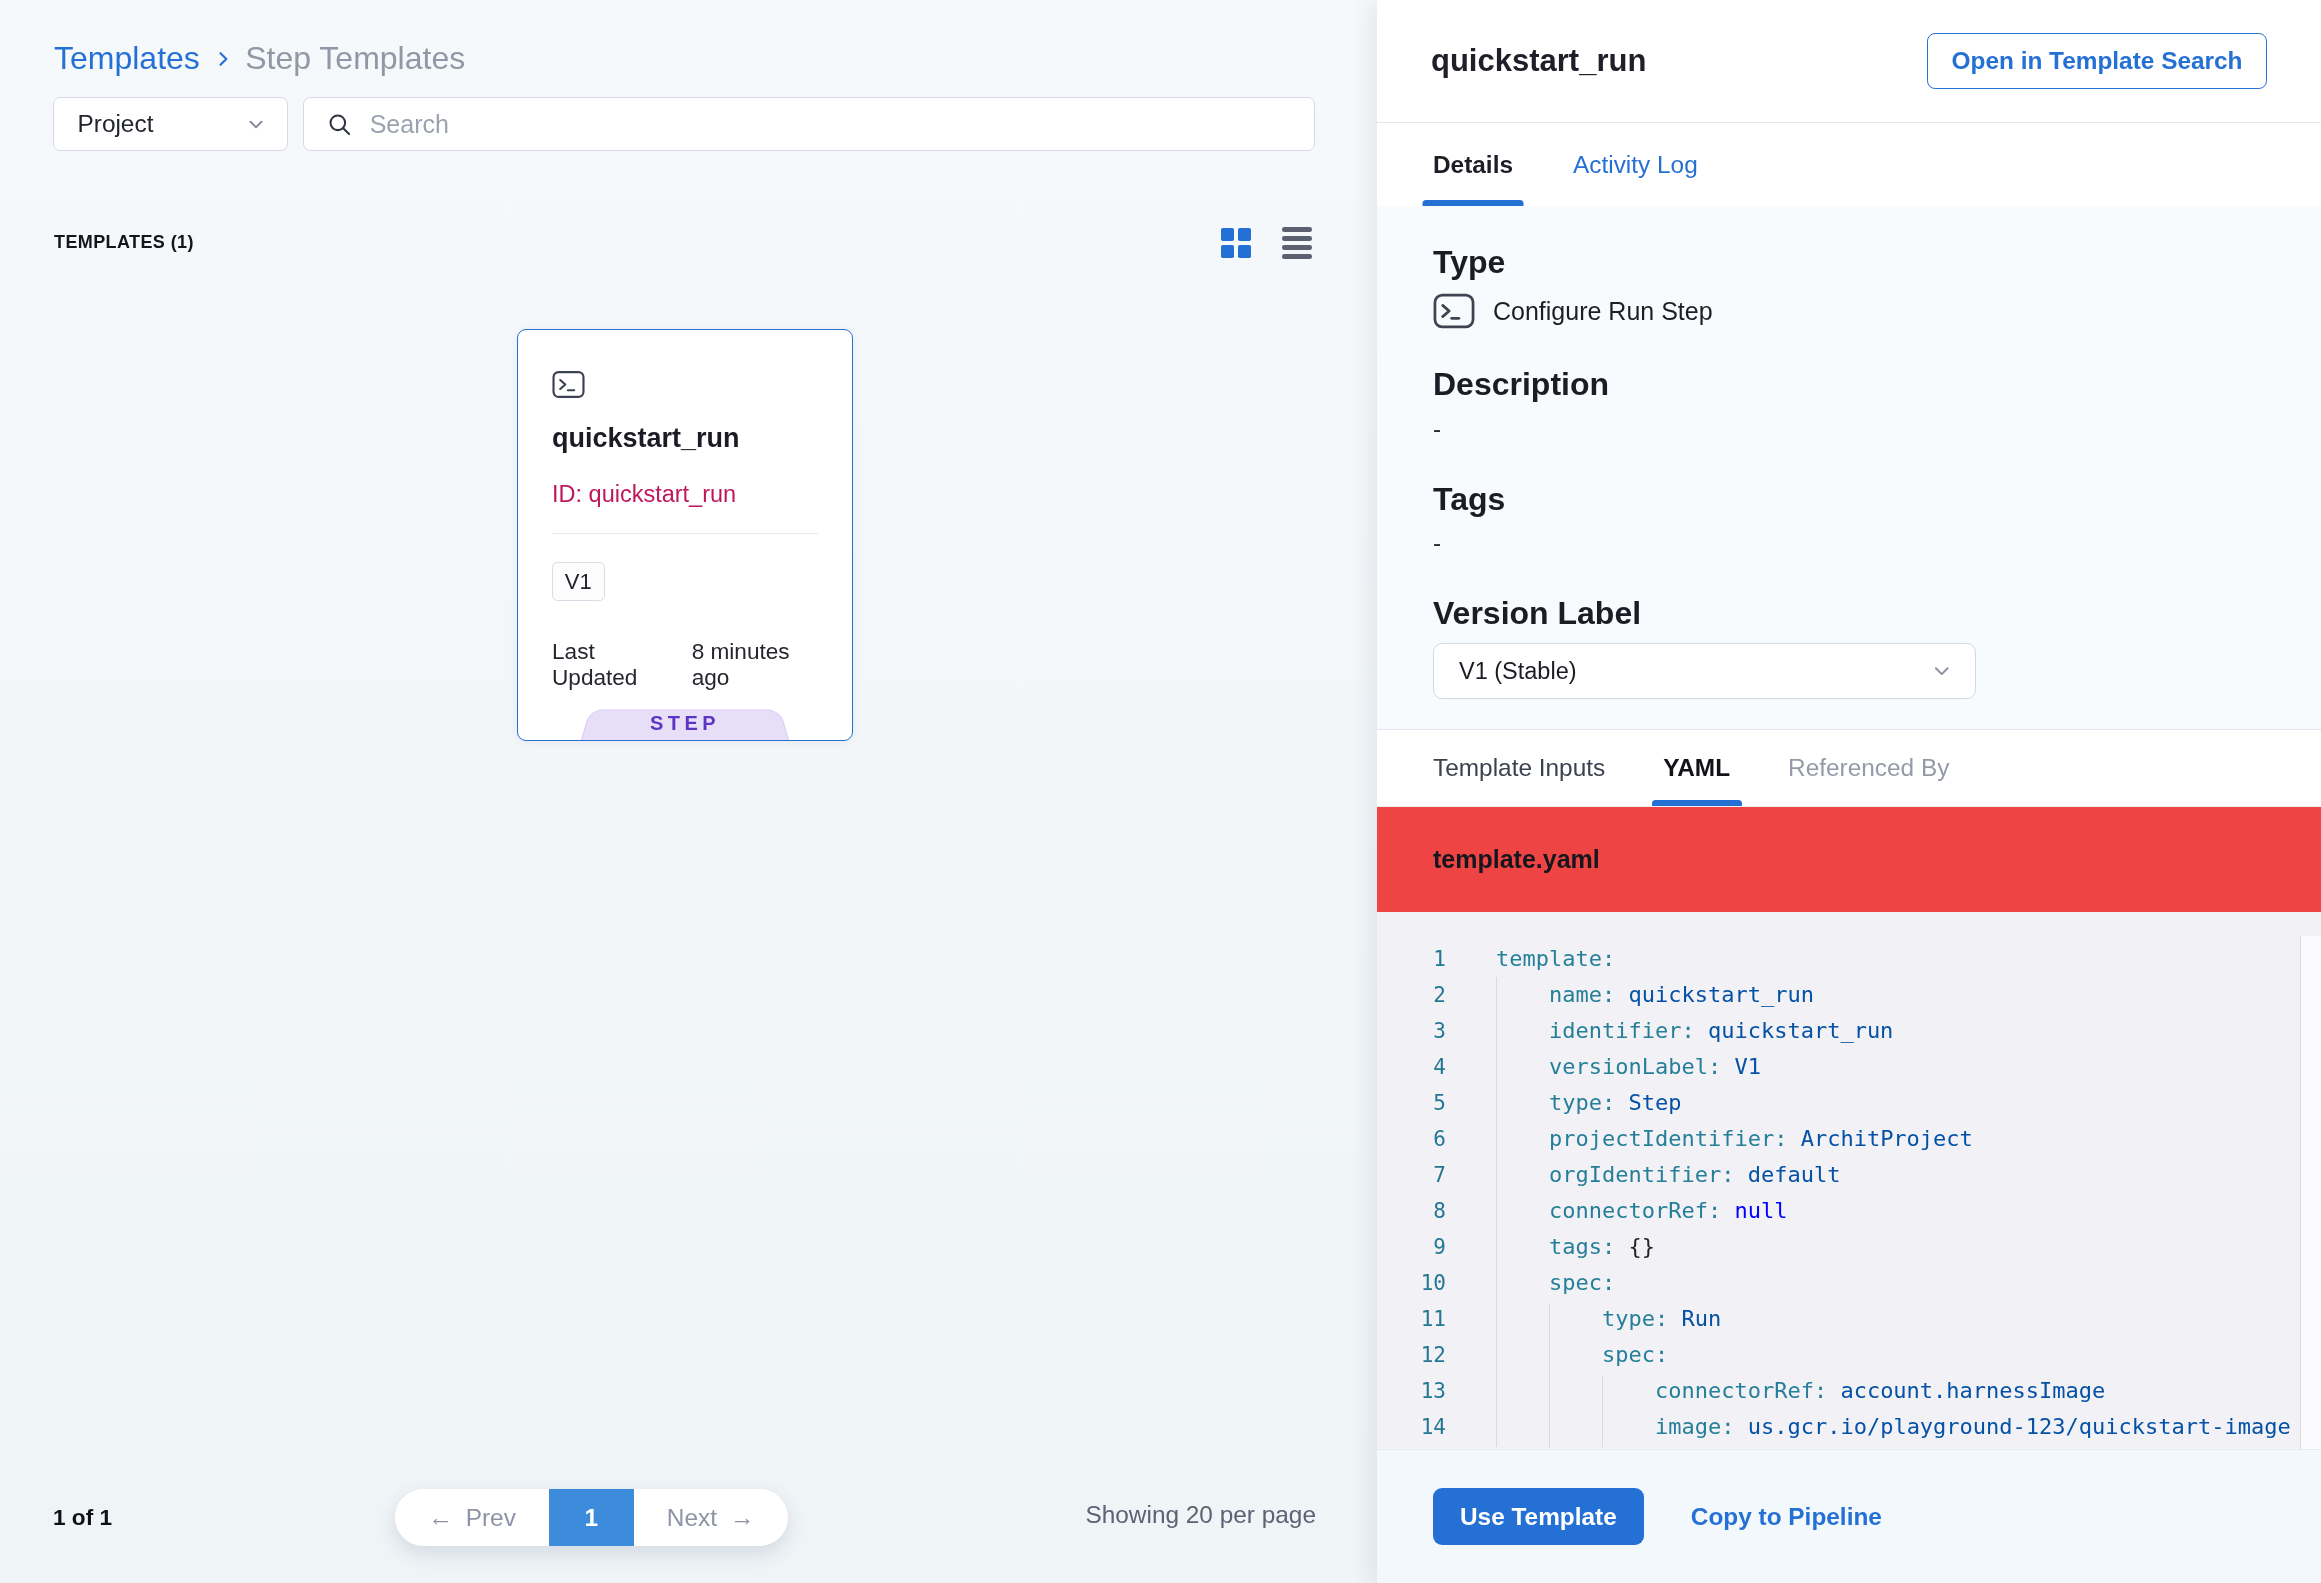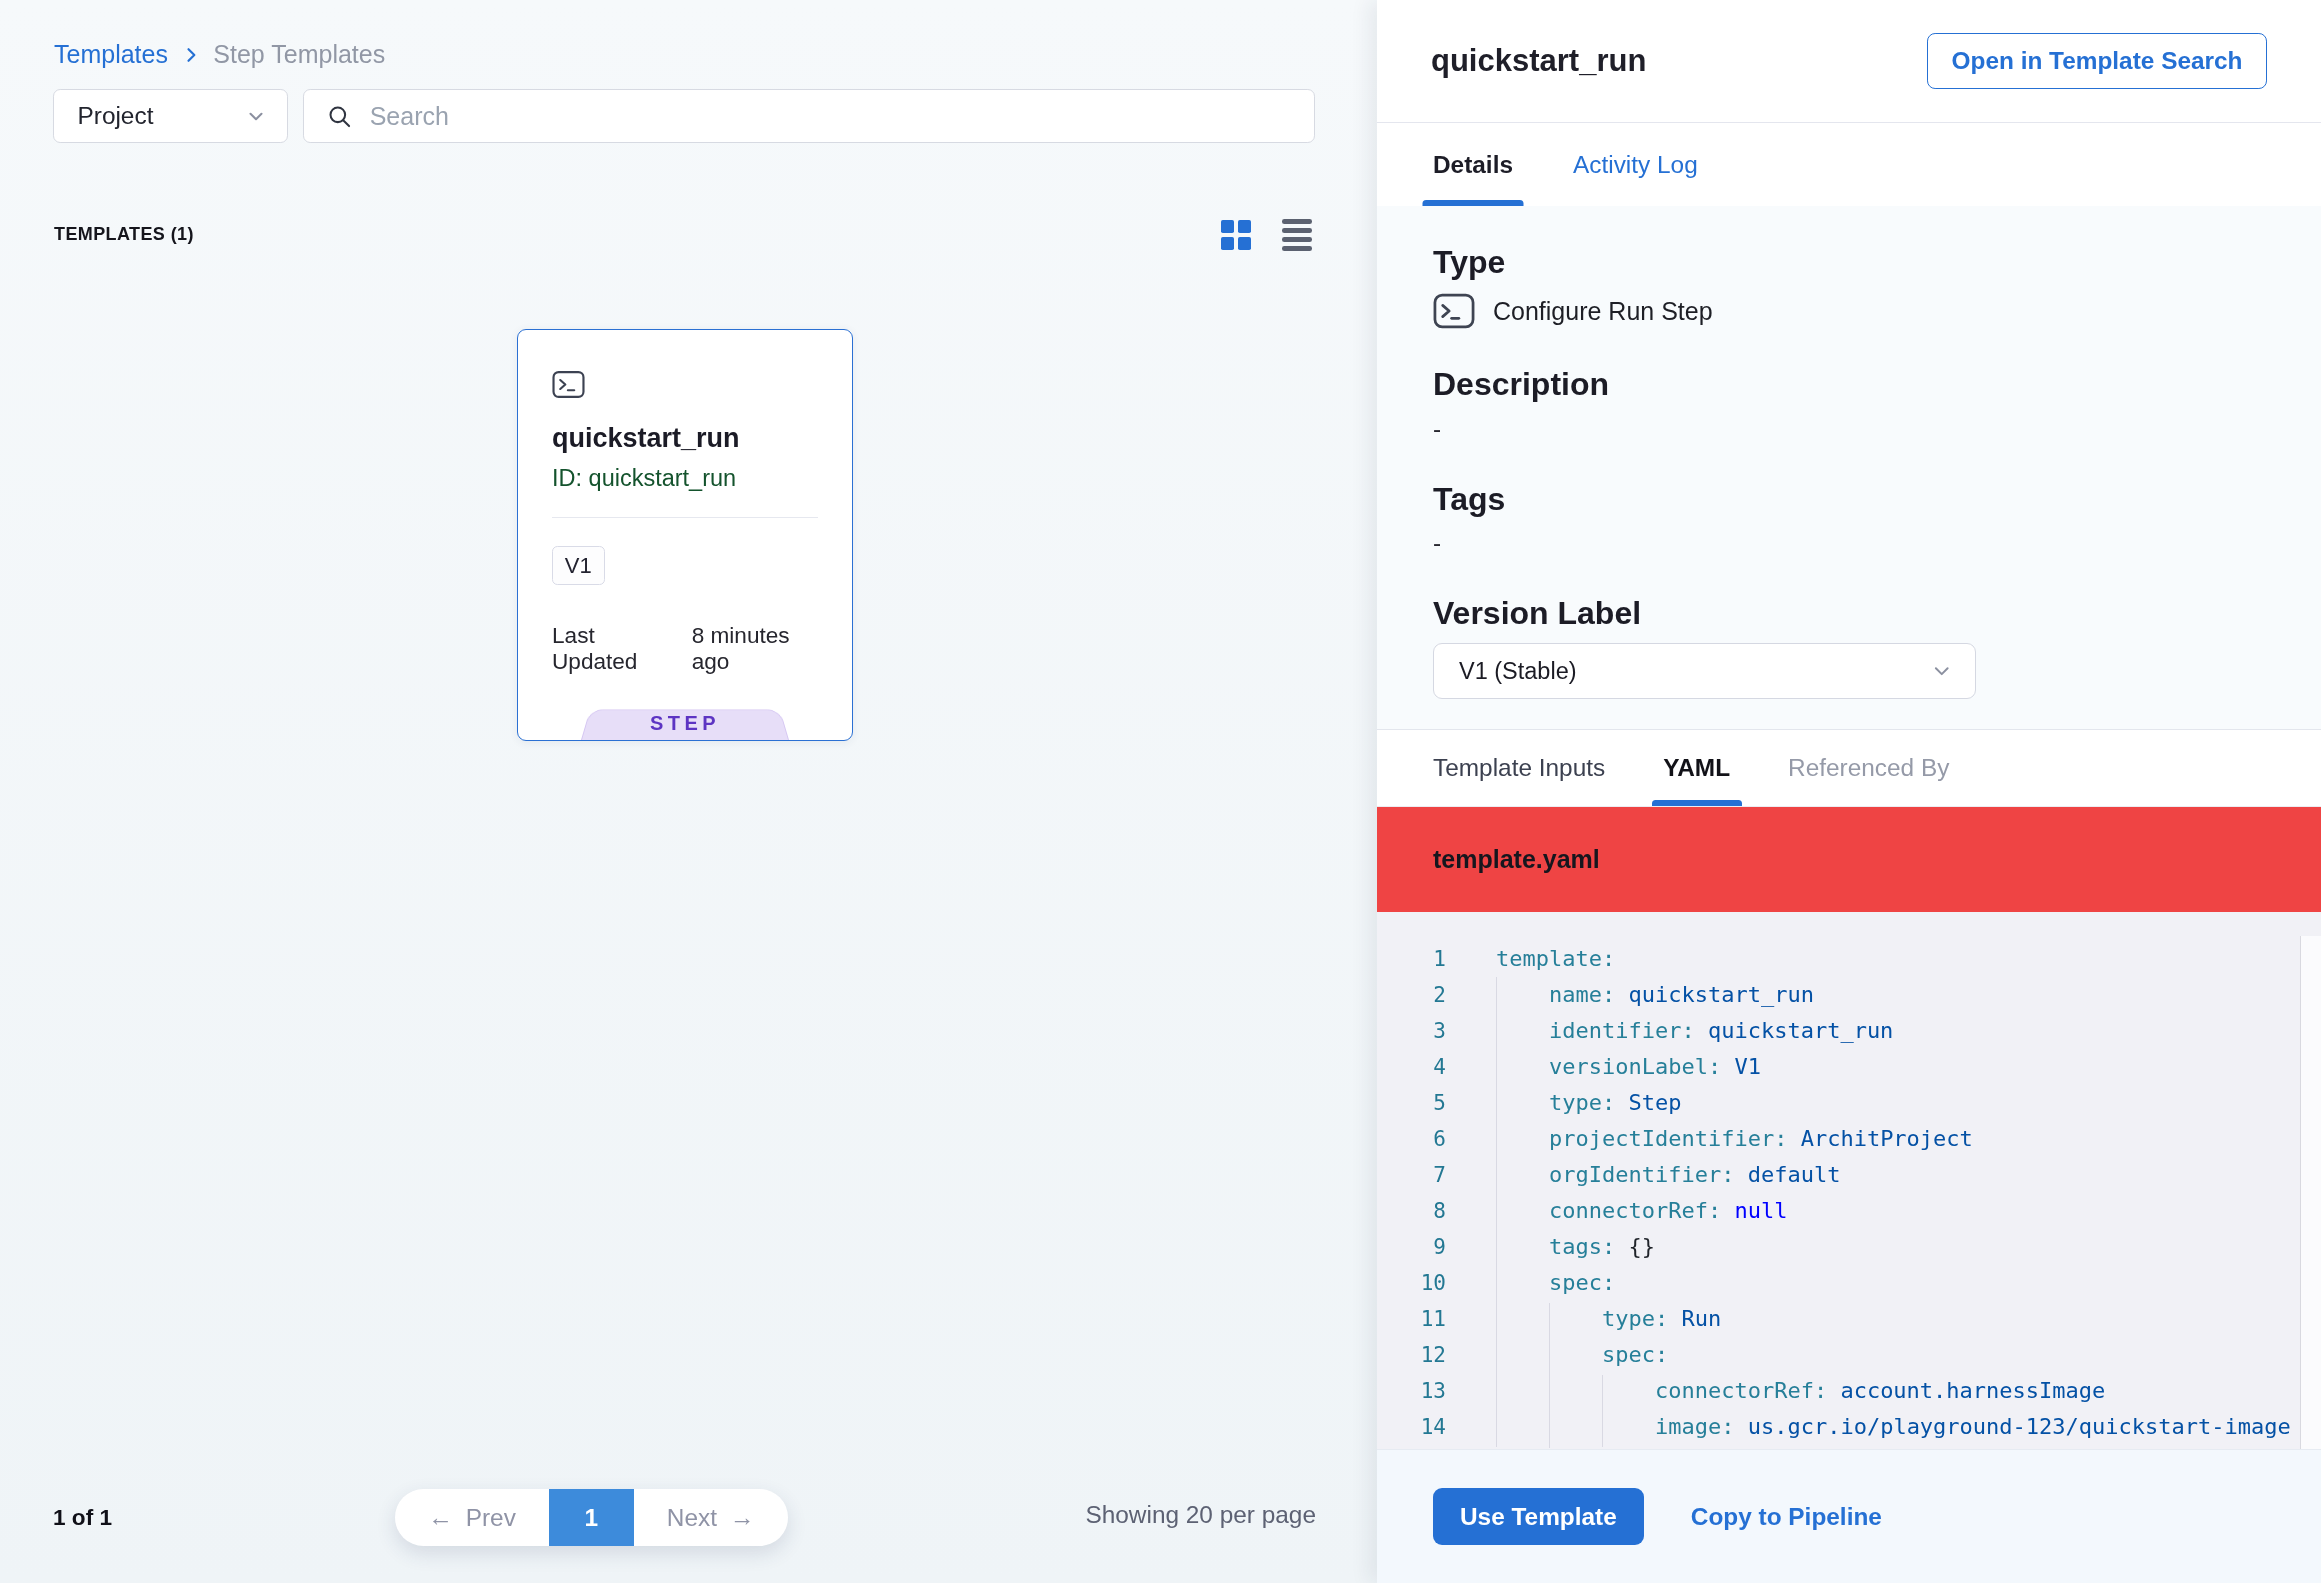--- a/index.html
+++ b/index.html
@@ -14,21 +14,21 @@
     --code-keyword:#0000ff;
     --code-linenum:#237893;
   }
   *{margin:0;padding:0;box-sizing:border-box;}
   body{font-family:"Liberation Sans","DejaVu Sans",sans-serif;overflow:hidden;background:#fff;}
   .stage{position:relative;width:2321px;height:1583px;overflow:hidden;}
 
   
   .left-panel{position:absolute;left:0;top:0;width:1377px;height:1583px;
     background:linear-gradient(#f6f9fb,#eff4f7);}
-  .breadcrumb{display:flex;align-items:center;gap:12.7px;padding:40px 0 0 54px;font-size:25px;}
+  .breadcrumb{display:flex;align-items:center;gap:12.7px;padding:40px 0 0 54px;font-size:32px;}
   .crumb-link{color:var(--primary);cursor:pointer;text-decoration:none;}
   .crumb-sep{display:flex;align-items:center;color:var(--primary);}
   .crumb-current{color:#9197a5;}
 
   .controls{display:flex;gap:15.4px;margin:20px 62px 0 53px;}
   .scope-select{width:235px;height:54px;background:#fff;border:0.9px solid #d7dae2;border-radius:7.2px;
     display:flex;align-items:center;justify-content:space-between;padding:0 20px 0 23.5px;cursor:pointer;}
   .scope-label{font-size:24.4px;color:#22242e;}
   .search-box{flex:1;height:54px;background:#fff;border:0.9px solid #d7dae2;border-radius:7.2px;
     display:flex;align-items:center;padding:0 18px 0 22px;gap:16.3px;}
@@ -44,21 +44,21 @@
   .grid-icon i{background:var(--primary);border-radius:1.8px;}
   .list-icon{display:flex;flex-direction:column;gap:4.5px;cursor:pointer;}
   .list-icon i{width:30px;height:4.5px;background:#5b6170;border-radius:2.3px;}
 
   
   .template-card{position:absolute;left:517px;top:329px;width:336px;height:412px;background:#fff;
     border:1.8px solid var(--card-border);border-radius:9px;padding:40px 34px 0;cursor:pointer;
     box-shadow:0 1.8px 9px rgba(40,60,100,.07);overflow:hidden;}
   .terminal-icon{color:#3c4252;}
   .card-title{font-size:27px;font-weight:700;color:#1b1b26;margin-top:23.5px;}
-  .card-id{font-size:23.5px;color:#14532d;margin-top:11px;}
+  .card-id{font-size:23.5px;color:#be185d;margin-top:27px;}
   .card-divider{height:0.9px;background:#e6e8ef;margin-top:25px;}
   .version-badge{display:inline-block;margin-top:29px;border:0.9px solid #d9dbe7;border-radius:5.4px;
     padding:5.4px 11.8px;font-size:22px;color:#232330;background:#fdfdfe;}
   .updated-row{display:flex;gap:20px;margin-top:38px;font-size:22.6px;color:#26262e;}
   .step-ribbon{position:absolute;bottom:0;left:50%;transform:translateX(-50%);width:208px;height:34px;}
   .step-ribbon-shape{position:absolute;inset:0;background:var(--step-bg);border:1.8px solid var(--step-border);
     border-bottom:none;border-radius:14.5px 14.5px 0 0;transform:perspective(63px) rotateX(10deg);
     transform-origin:50% 100%;}
   .step-ribbon-label{position:absolute;inset:0;display:flex;align-items:center;justify-content:center;
     font-size:20px;font-weight:700;letter-spacing:4.5px;color:var(--step-text);}

